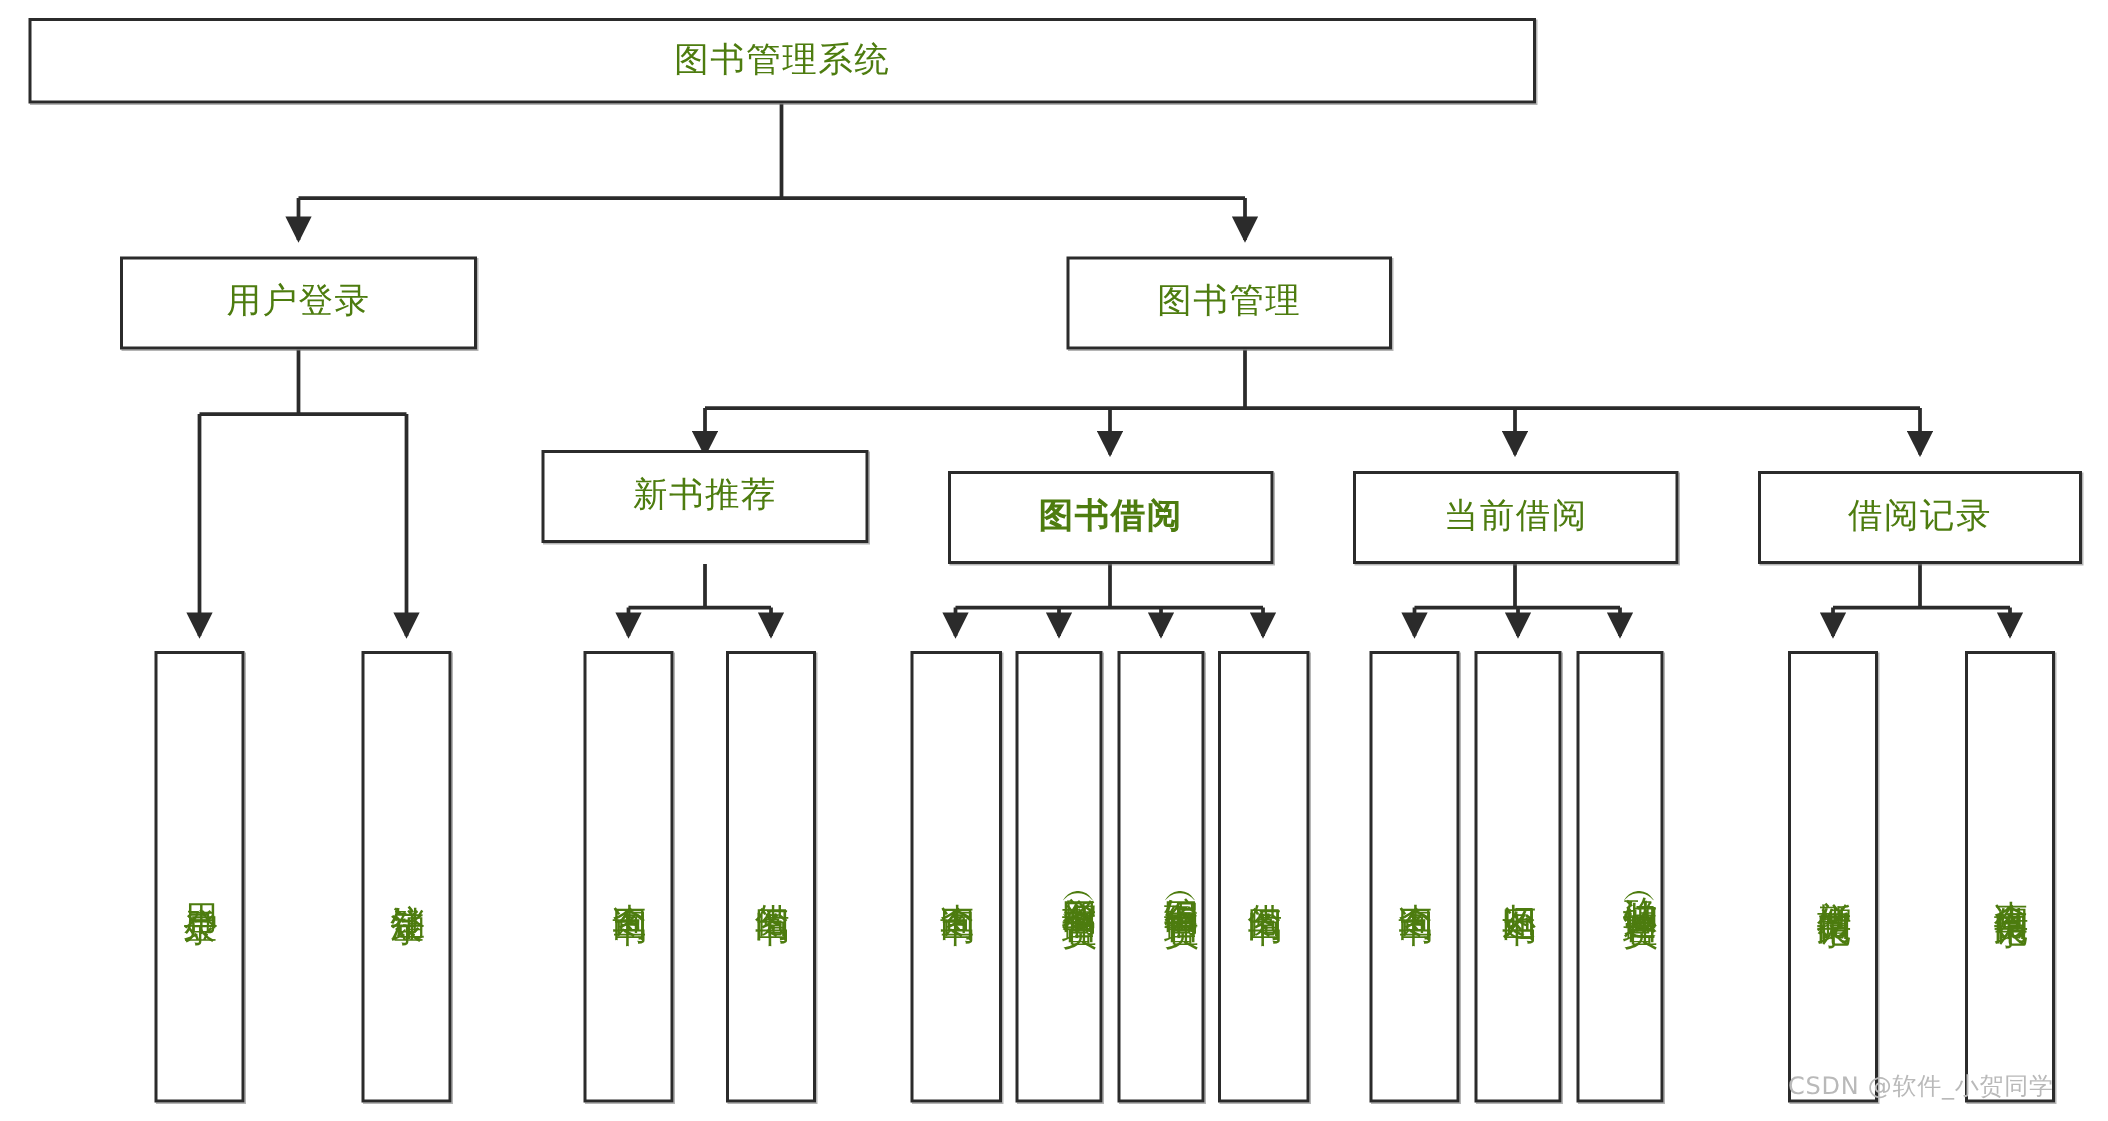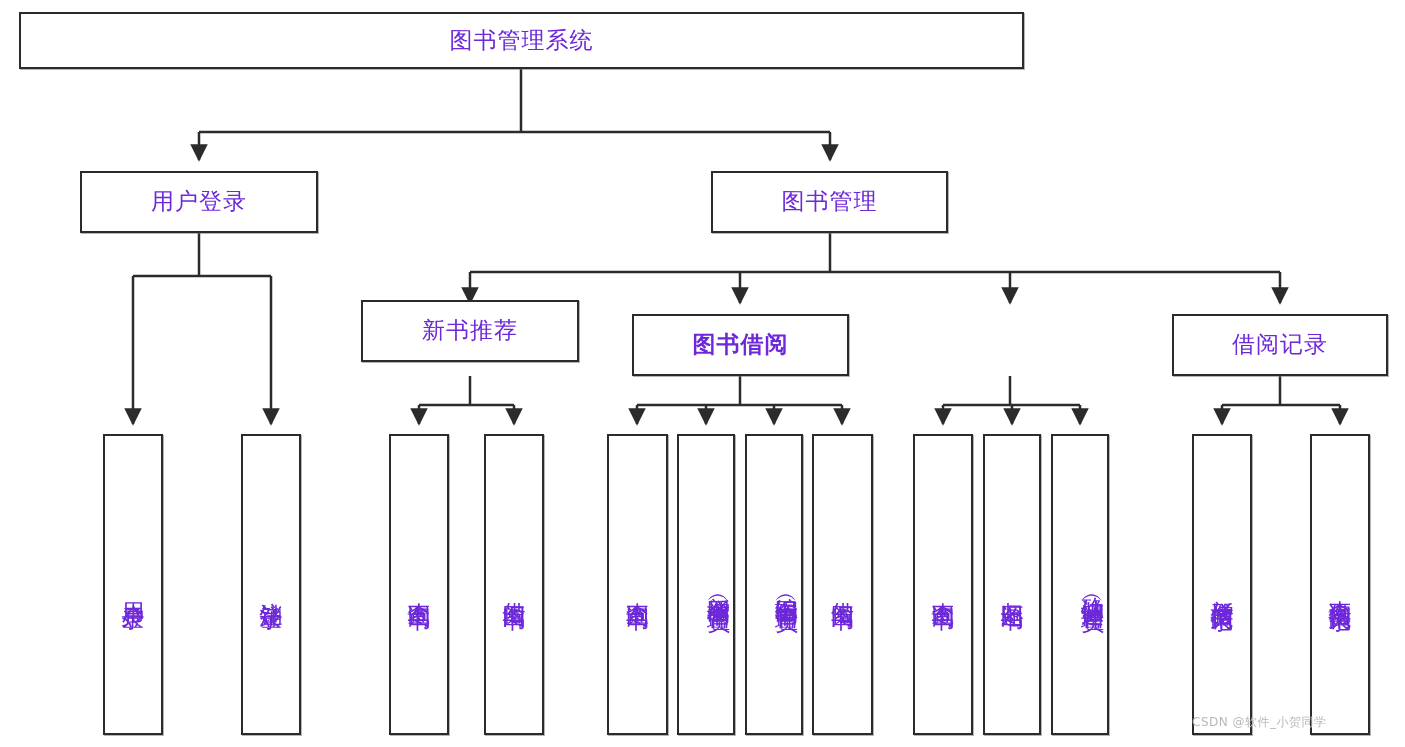--- a/index.html
+++ b/index.html
@@ -18,21 +18,21 @@
     overflow: hidden;
   }
   .node {
     position: absolute;
     box-sizing: border-box;
     border: 2px solid #2b2b2b;
     background: #ffffff;
     display: flex;
     align-items: center;
     justify-content: center;
-    color: #6d28d9;
+    color: #4d7c0f;
     box-shadow: 1px 1px 0 rgba(120,120,120,0.55);
   }
   .node.horizontal {
     font-size: 23px;
     letter-spacing: 1px;
     line-height: 1.2;
     white-space: nowrap;
   }
   .node.vertical {
     writing-mode: vertical-rl;
@@ -50,21 +50,21 @@
   #edges {
     position: absolute;
     left: 0;
     top: 0;
     width: 1405px;
     height: 747px;
     pointer-events: none;
   }
   .watermark {
     position: absolute;
-    font-size: 12px;
+    font-size: 16px;
     color: #b9b9b9;
     white-space: nowrap;
     letter-spacing: 0.5px;
   }
 </style>
 </head>
 <body>
 
 <div id="canvas">
 
@@ -119,32 +119,35 @@
   </svg>
 
   <div class="node horizontal" style="left:19px; top:12px; width:1005px; height:57px;">
     <span>图书管理系统</span>
   </div>
 
   <div class="node horizontal" style="left:80px; top:171px; width:238px; height:62px;">
     <span>用户登录</span>
   </div>
 
-  <div class="node horizontal" style="left:711px; top:171px; width:237px; height:62px;">
+  <div class="node horizontal" style="left:711px; top:171px; width:217px; height:62px;">
     <span>图书管理</span>
   </div>
 
   <div class="node horizontal" style="left:361px; top:300px; width:218px; height:62px;">
     <span>新书推荐</span>
   </div>
 
   <div class="node horizontal" style="left:632px; top:314px; width:217px; height:62px;font-weight:bold;">
     <span>图书借阅</span>
   </div>
 
+  <div class="node horizontal" style="left:902px; top:314px; width:217px; height:62px;">
+    <span>当前借阅</span>
+  </div>
 
   <div class="node horizontal" style="left:1172px; top:314px; width:216px; height:62px;text-align:center;">
     <span>借阅记录</span>
   </div>
 
   <div class="node vertical centered" style="left:103px; top:434px; width:60px; height:301px;">
     <span>用户登录</span>
   </div>
 
   <div class="node vertical centered" style="left:241px; top:434px; width:60px; height:301px;">

